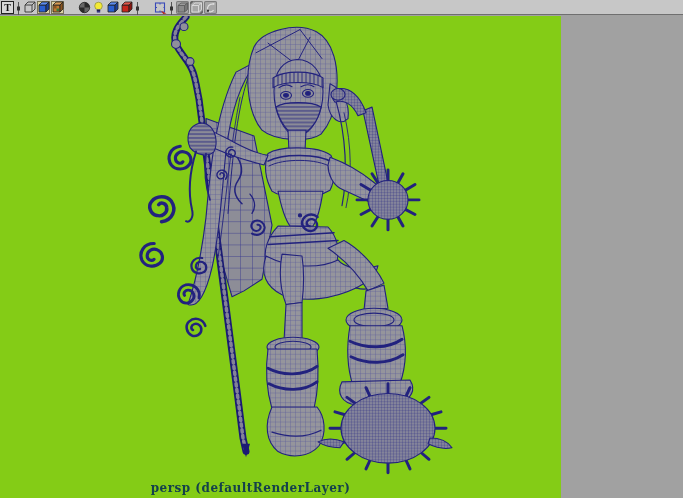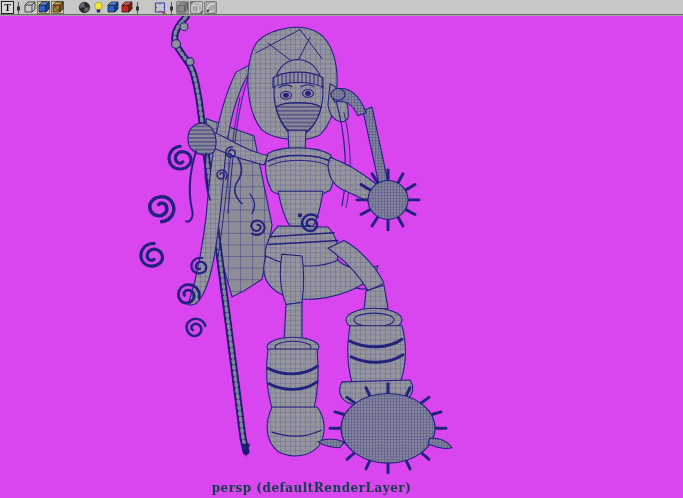--- a/index.html
+++ b/index.html
@@ -10,21 +10,21 @@
            border-bottom:1px solid #6f6f6f;display:flex;align-items:flex-start;
            padding:1px 0 0 1px;box-sizing:border-box;}
   .tb-btn{width:13px;height:13px;margin-right:1px;flex:none;}
   .tb-btn svg{display:block;width:13px;height:13px;}
   .tb-btn.pressed{background:#d9d1a3;box-shadow:inset 0 0 0 1px #7a7358;}
   .tb-btn.tile{background:#a6a6a6;border-radius:2px;box-shadow:inset 0 0 0 1px #7d7d7d;}
   .tb-sep{width:7px;height:13px;flex:none;margin-right:1px;}
   .toolbar > :nth-child(6){margin-left:13px;}
   .toolbar > :nth-child(11){margin-left:12px;}
   
-  .viewport{position:absolute;top:16px;left:0;width:683px;height:482px;background:#d946ef;overflow:hidden;}
+  .viewport{position:absolute;top:16px;left:0;width:561px;height:482px;background:#84cc16;overflow:hidden;}
   .scene{position:absolute;top:0;left:0;}
   .hud{position:absolute;left:0;right:0;bottom:3px;text-align:center;transform:translateX(-30px);
        font-family:"DejaVu Serif","Liberation Serif",serif;font-weight:bold;font-size:12px;
        color:#14414b;letter-spacing:0.5px;}
 </style>
 </head>
 <body>
 
 <div class="screen">
 

